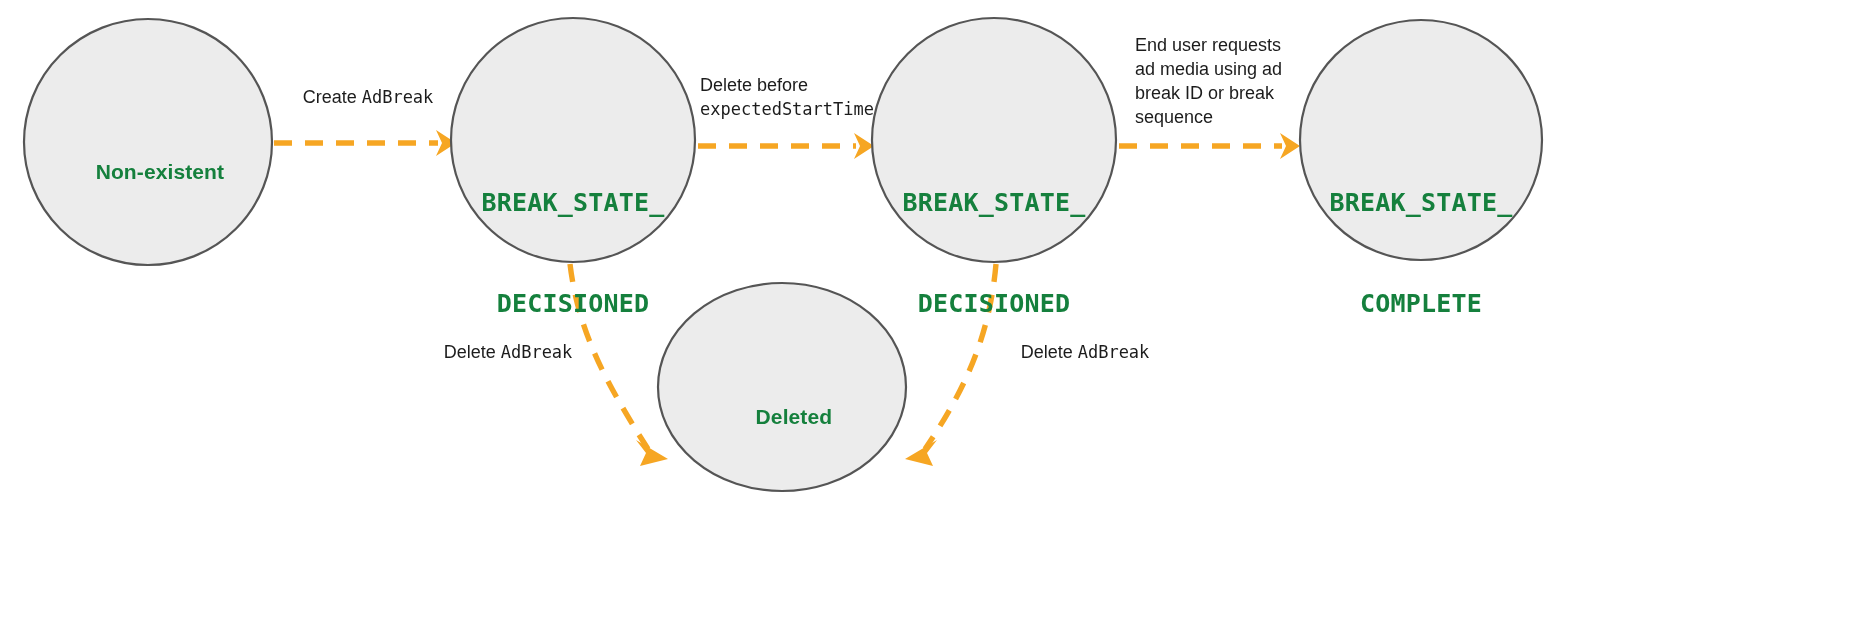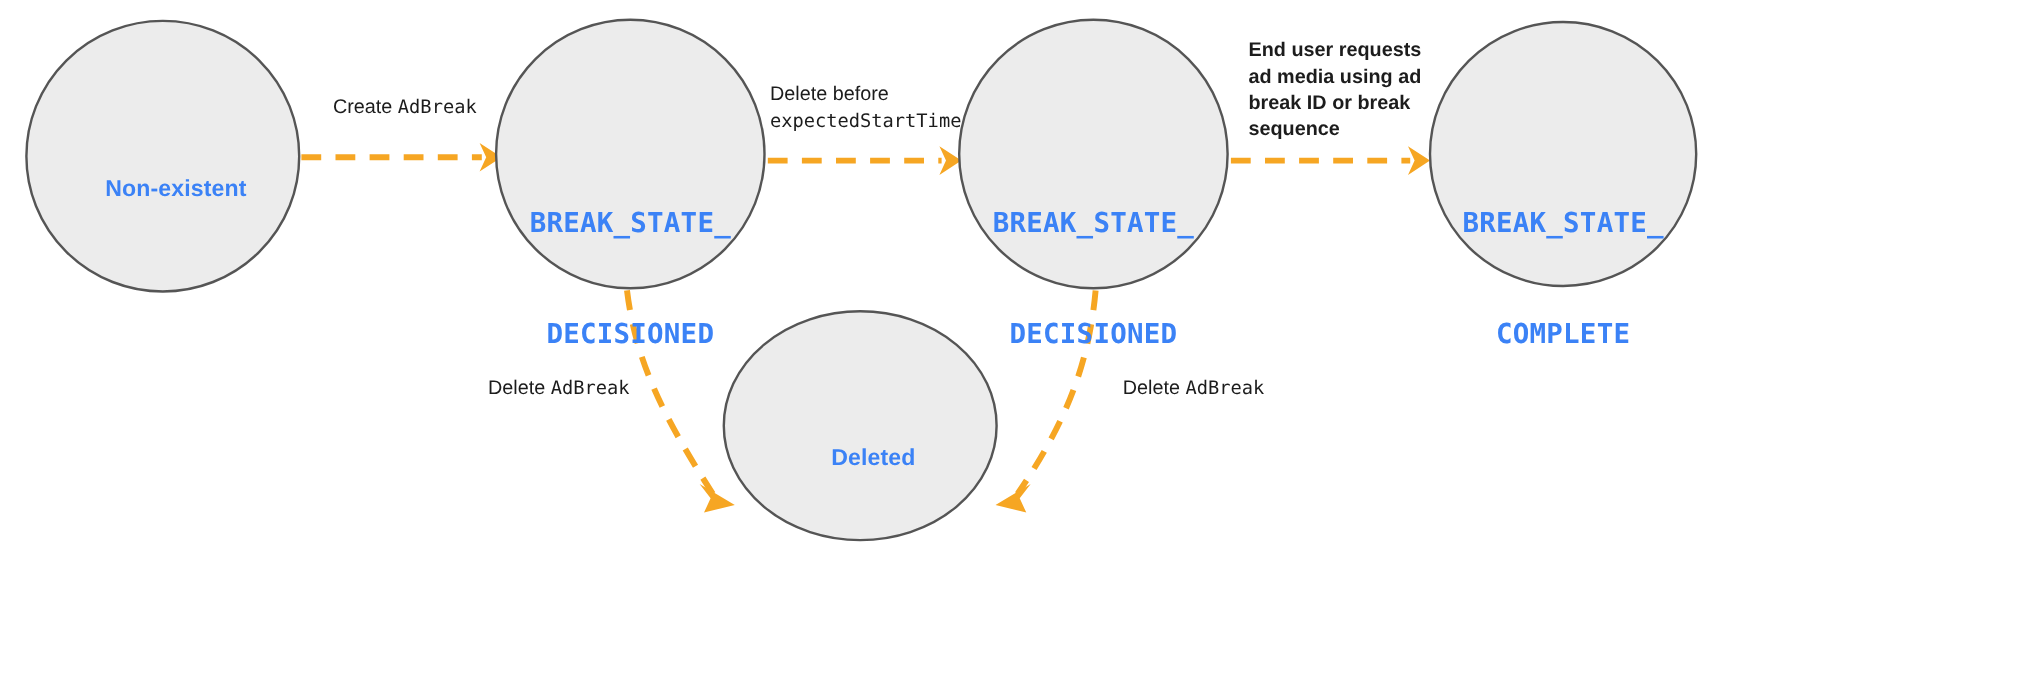--- a/index.html
+++ b/index.html
@@ -29,21 +29,21 @@
     display: block;
   }
   .node-ellipse {
     fill: #ececec;
     stroke: #555555;
     stroke-width: 2.2;
   }
   .node-label {
     position: absolute;
     text-align: center;
-    color: #3b82f6;
+    color: #15803d;
     font-weight: bold;
     pointer-events: none;
     line-height: 1.34;
     white-space: pre;
   }
   .node-label.plain {
     font-family: "Liberation Sans", sans-serif;
     font-size: 21px;
     letter-spacing: 0.1px;
   }
@@ -137,21 +137,21 @@
 
   <div class="node-label plain" style="left:657px; top:375px; width:250px;">
     <span>Deleted</span>
   </div>
 
   <div class="edge-label center" style="left:283px; top:86px; width:170px;text-align:center;"><span>Create </span><span class="mono-token">AdBreak</span></div>
 
   <div class="edge-label left" style="left:700px; top:74px; width:200px;"><span>Delete before
 </span><span class="mono-token">expectedStartTime</span></div>
 
-  <div class="edge-label left" style="left:1135px; top:34px; width:200px;font-weight:bold;"><span>End user requests
+  <div class="edge-label left" style="left:1135px; top:34px; width:200px;"><span>End user requests
 ad media using ad
 break ID or break
 sequence</span></div>
 
   <div class="edge-label center" style="left:423px; top:341px; width:170px;"><span>Delete </span><span class="mono-token">AdBreak</span></div>
 
   <div class="edge-label center" style="left:1000px; top:341px; width:170px;"><span>Delete </span><span class="mono-token">AdBreak</span></div>
 
 </div>
 

